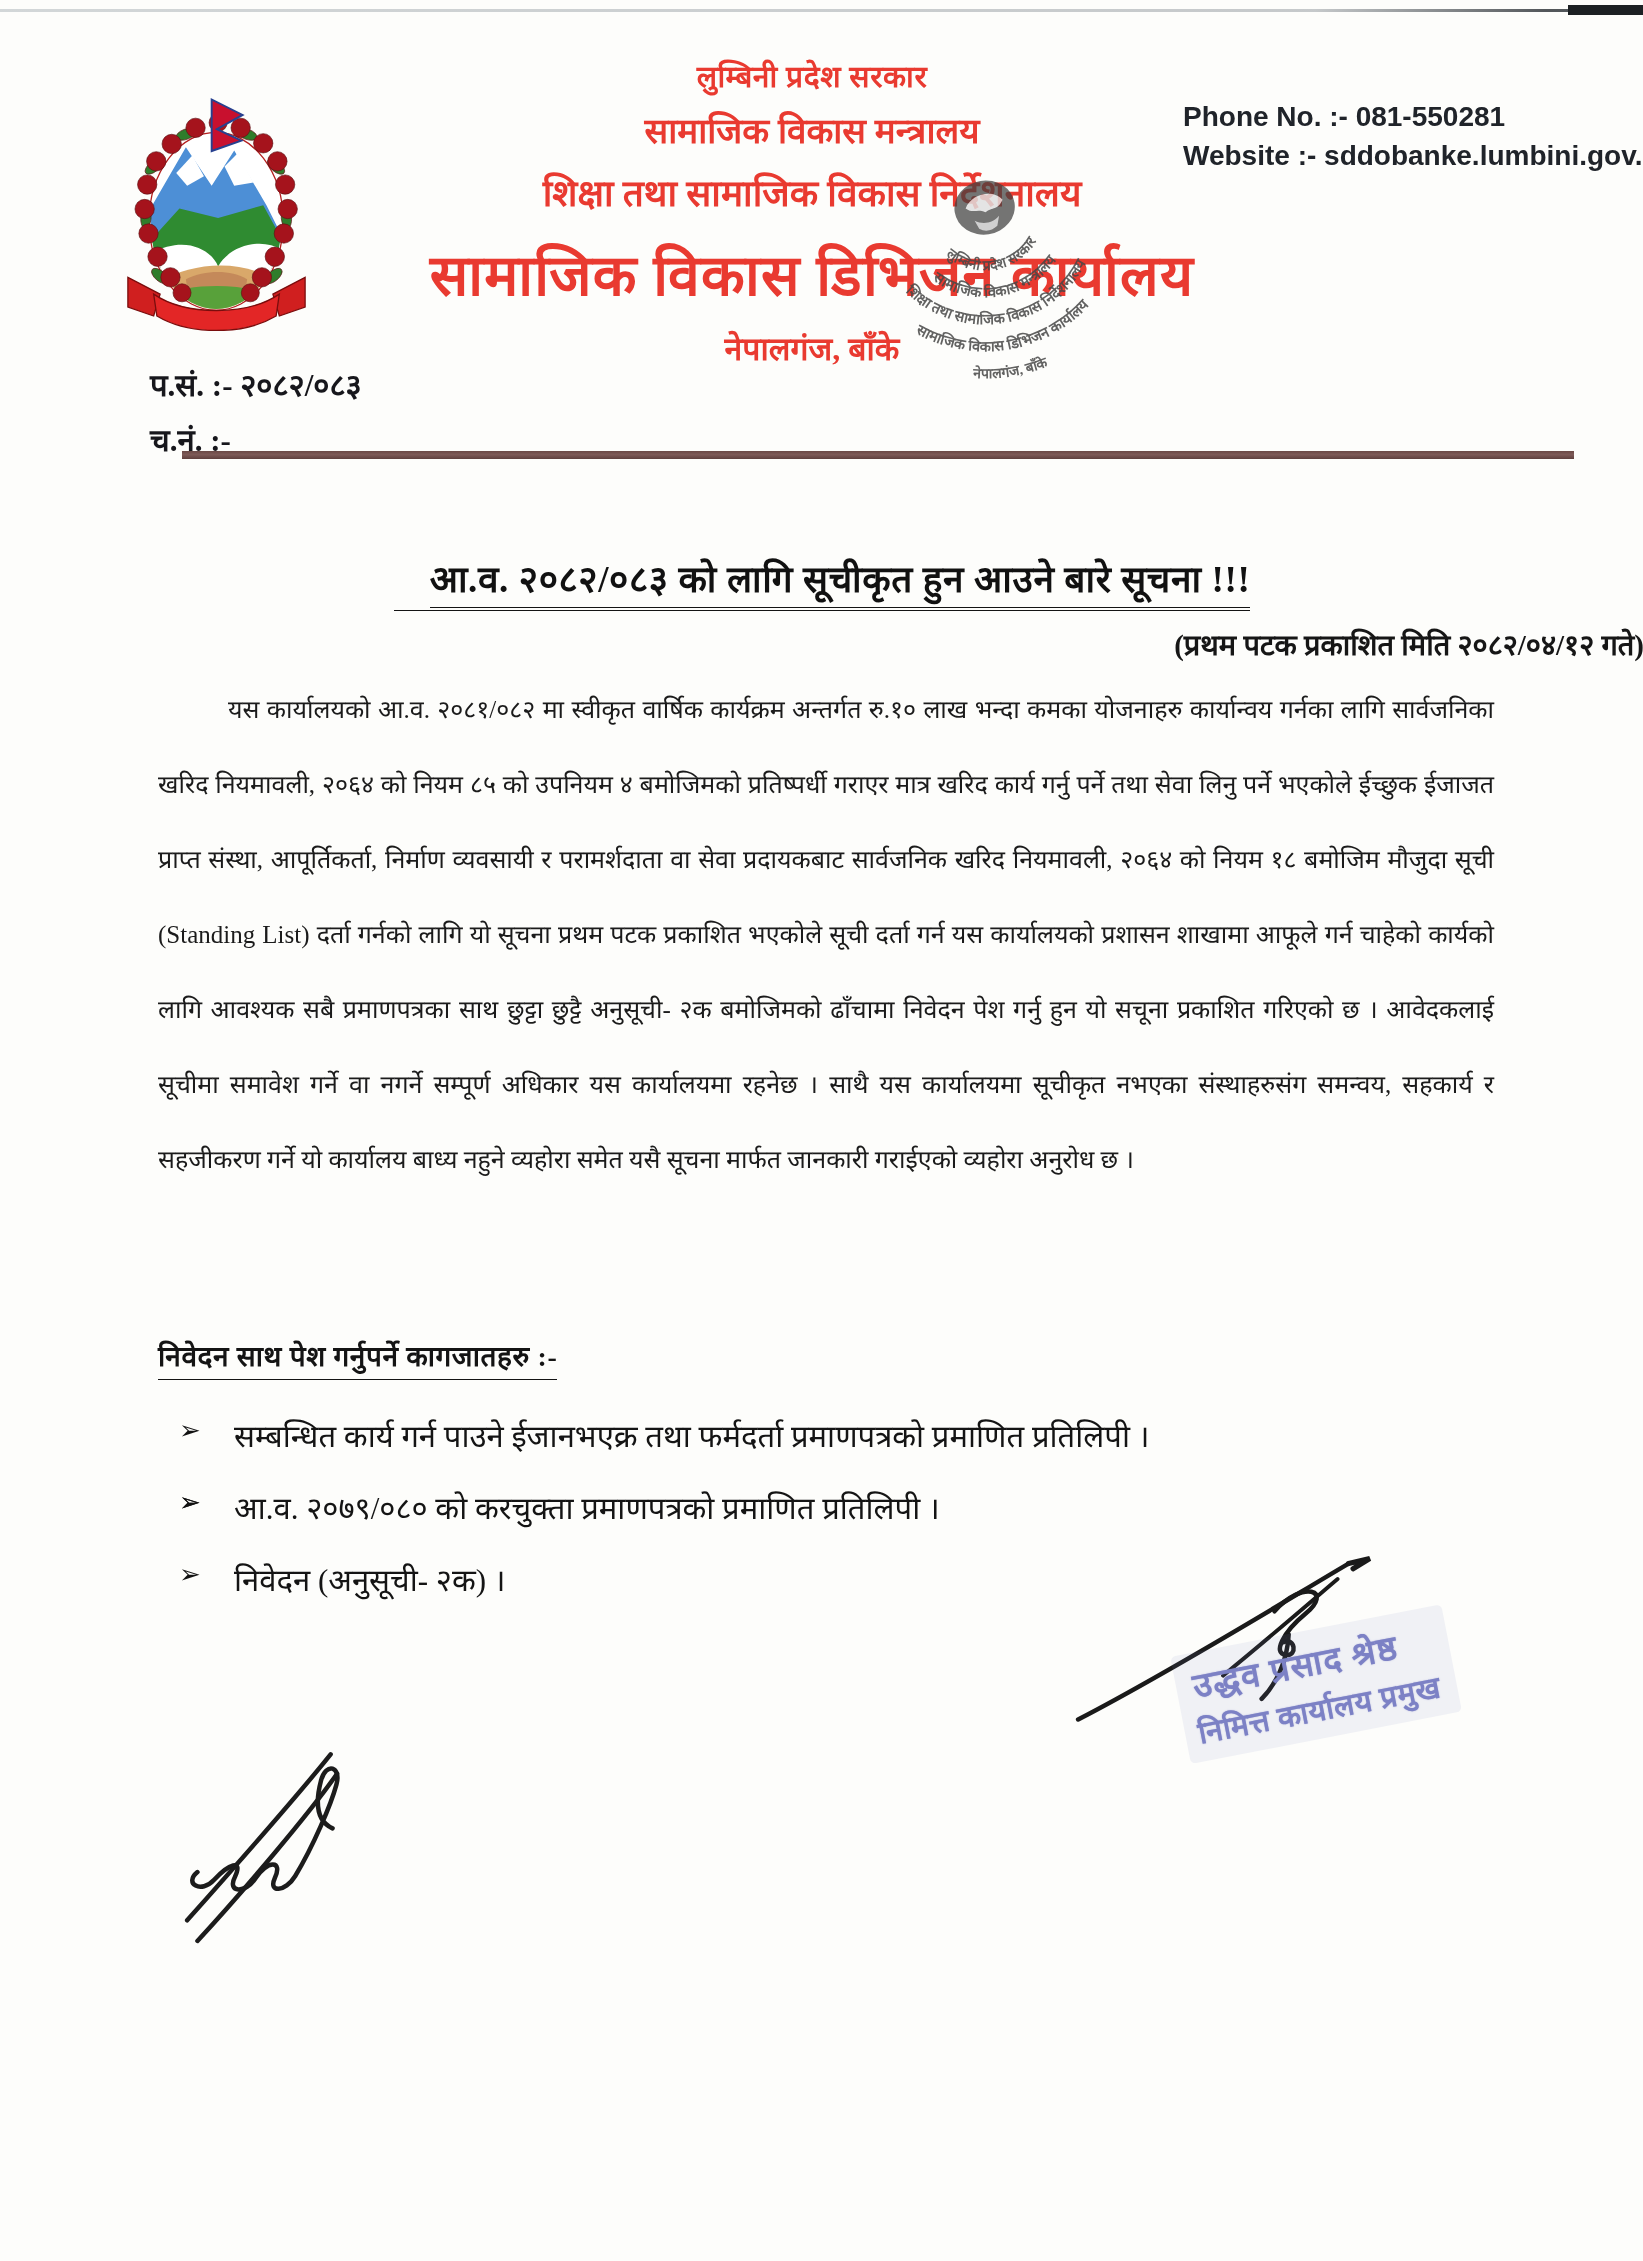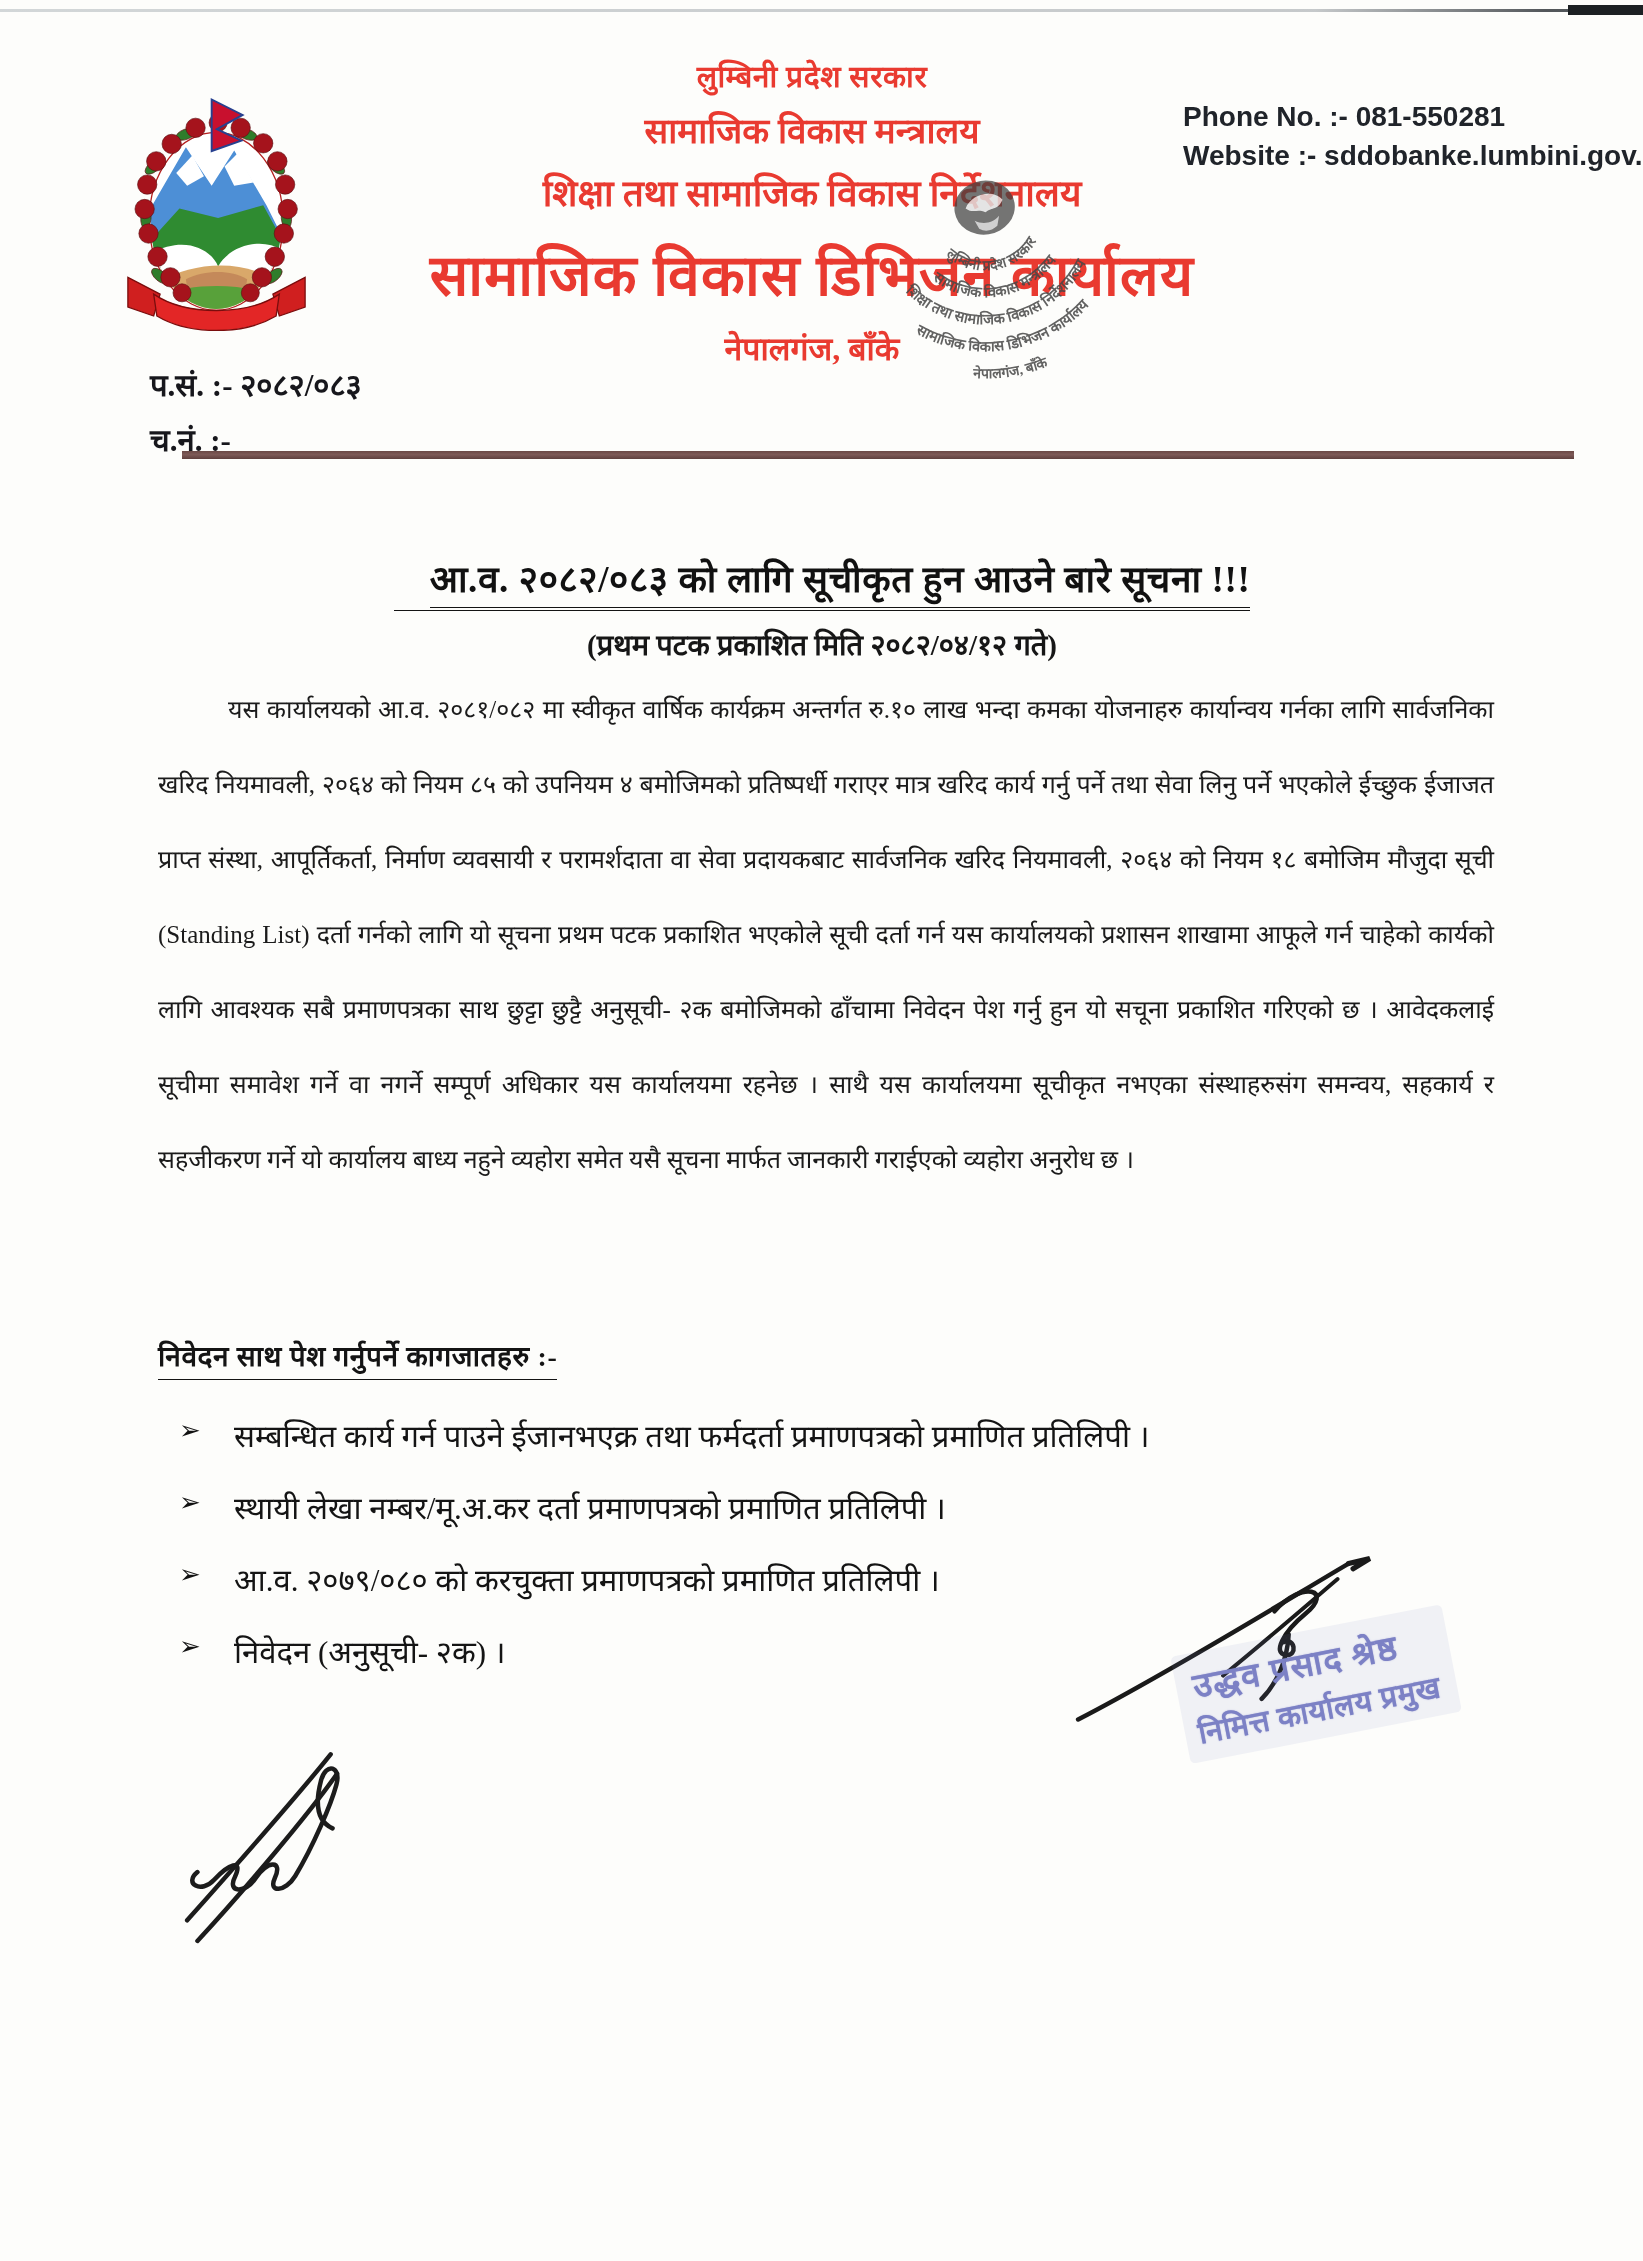--- a/index.html
+++ b/index.html
@@ -30,21 +30,21 @@
   .round-stamp text{fill:#474747;font-family:"Liberation Serif","DejaVu Serif",serif;font-weight:600;}
   
   .ref-block{position:absolute;left:150px;top:358px;font-size:31px;font-weight:700;line-height:55px;color:#17171c;font-family:Liberation Serif, serif;}
   .rule{position:absolute;left:182px;top:451px;width:1392px;height:7.7px;
     background:linear-gradient(to bottom,#6b4946,#7d5a57 45%,#5f403e);}
   
   .title-wrap{position:absolute;left:0;top:552px;width:1644px;text-align:center;}
   .u-outer{display:inline-block;border-bottom:1.9px solid #141414;padding-bottom:2.6px;}
   .u-inner{display:inline-block;border-bottom:1.9px solid #141414;padding-bottom:3.9px;margin-left:36px;}
   .notice-title{font-size:37px;font-weight:700;color:#111;letter-spacing:0.6px;white-space:nowrap;}
-  .notice-subtitle{margin-top:13px;font-size:29px;font-weight:700;color:#161616;}
+  .notice-subtitle{margin-top:13px;font-size:29px;font-weight:700;color:#161616;text-align:right;}
   
   .body-text{position:absolute;left:158px;top:672px;width:1336px;
     font-size:25px;line-height:75px;text-align:justify;text-indent:70px;color:#1b1b1b;}
   
   .docs{position:absolute;left:158px;top:1336px;width:1354px;color:#141414;}
   .docs-heading{display:inline-block;font-size:28px;font-weight:700;border-bottom:1.9px solid #141414;padding-bottom:5.2px;letter-spacing:0.6px;}
   .docs ul{list-style:none;margin:34px 0 0 0;padding:0;}
   .docs li{font-size:31px;margin:0 0 30px 76px;position:relative;}
   .bullet{position:absolute;left:-55px;top:1.3px;font-size:26px;color:#111;}
   
@@ -179,21 +179,20 @@
 
 <div class="docs">
   <span class="docs-heading">निवेदन साथ पेश गर्नुपर्ने कागजातहरु :-</span>
   <ul>
     <li>
       <span class="bullet">➢</span>
       <span>सम्बन्धित कार्य गर्न पाउने ईजानभएक्र तथा फर्मदर्ता प्रमाणपत्रको प्रमाणित प्रतिलिपी ।</span>
     </li>
     <li>
       <span class="bullet">➢</span>
-      <span>स्थायी लेखा नम्बर/मू.अ.कर दर्ता प्रमाणपत्रको प्रमाणित प्रतिलिपी ।</span>
     </li>
     <li>
       <span class="bullet">➢</span>
       <span>आ.व. २०७९/०८० को करचुक्ता प्रमाणपत्रको प्रमाणित प्रतिलिपी ।</span>
     </li>
     <li>
       <span class="bullet">➢</span>
       <span>निवेदन (अनुसूची- २क) ।</span>
     </li>
   </ul>

